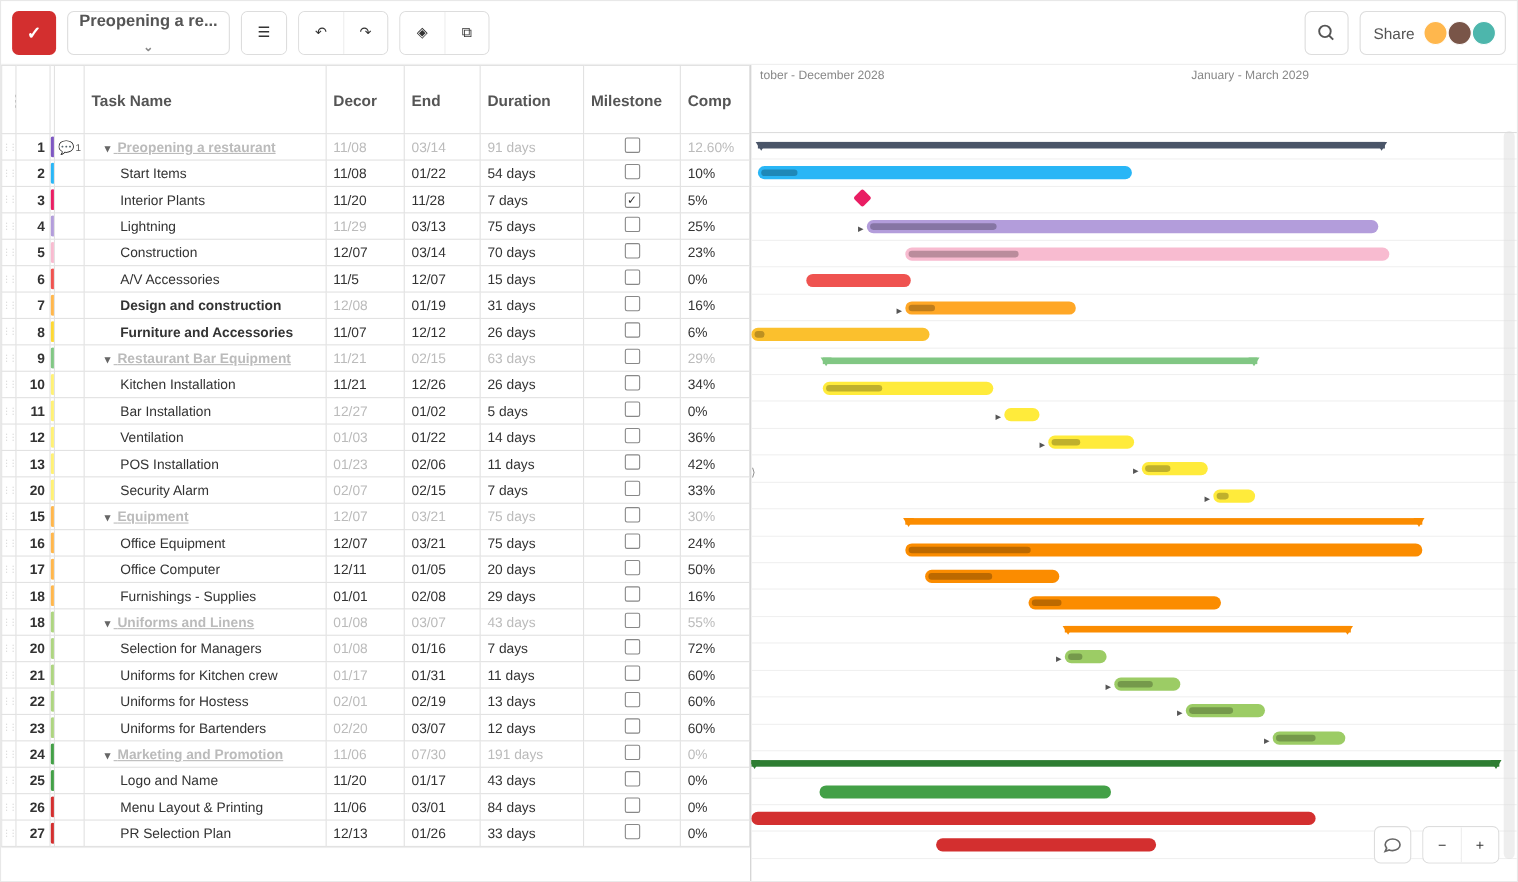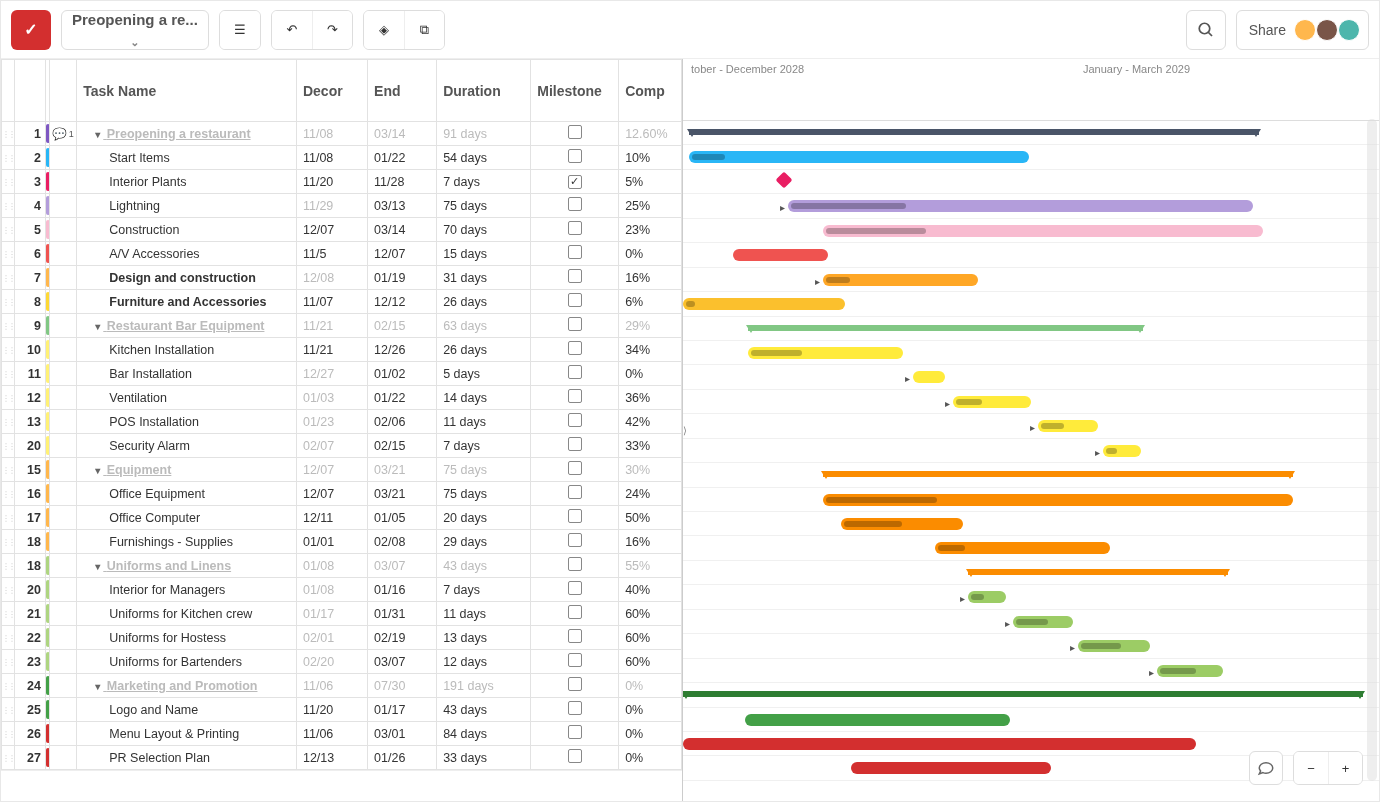--- a/index.html
+++ b/index.html
@@ -418,26 +418,26 @@
               <td class="col-mile"><span class="chk"></span></td>
               <td class="col-comp muted">55%</td>
             </tr>
             <tr>
               <td class="col-handle"><span class="drag-dots">⋮⋮</span></td>
               <td class="col-num">20</td>
               <td class="col-spacer">
                 <div class="row-stripe" style="background:#aed581"></div>
               </td>
               <td class="col-marker"></td>
-              <td class="col-name indent2 "><span>Interior for Managers</span></td>
+              <td class="col-name indent2 "><span>Selection for Managers</span></td>
               <td class="col-start muted">01/08</td>
               <td class="col-end ">01/16</td>
               <td class="col-dur ">7 days</td>
               <td class="col-mile"><span class="chk"></span></td>
-              <td class="col-comp ">40%</td>
+              <td class="col-comp ">72%</td>
             </tr>
             <tr>
               <td class="col-handle"><span class="drag-dots">⋮⋮</span></td>
               <td class="col-num">21</td>
               <td class="col-spacer">
                 <div class="row-stripe" style="background:#aed581"></div>
               </td>
               <td class="col-marker"></td>
               <td class="col-name indent2 "><span>Uniforms for Kitchen crew</span></td>
               <td class="col-start muted">01/17</td>

